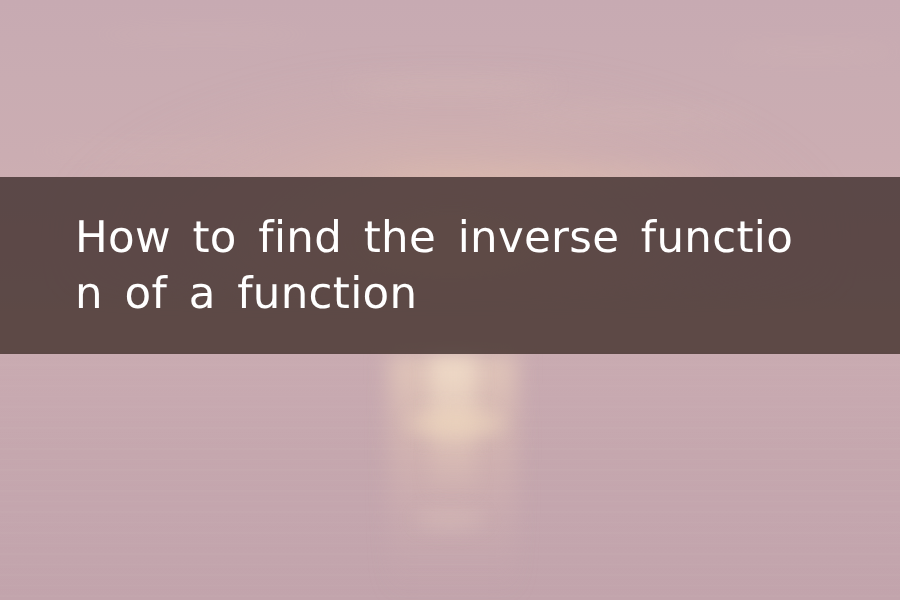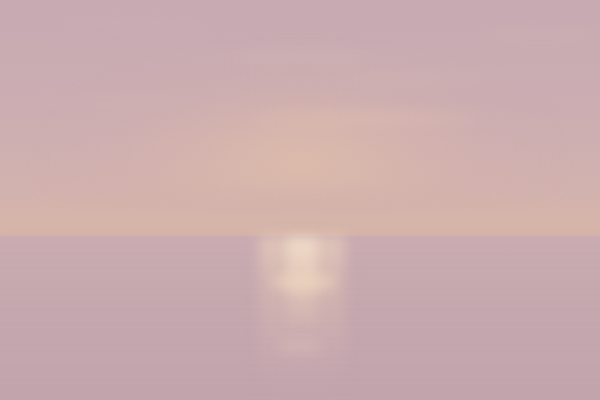--- a/index.html
+++ b/index.html
@@ -230,14 +230,18 @@
 
     <div class="water"></div>
     <div class="ripples"></div>
     <div class="reflection"></div>
     <div class="reflection-core"></div>
     <div class="reflection-spot"></div>
     <div class="reflection-tail"></div>
 
   </div>
 
+  <div class="caption-band">
+    <p class="caption-text">How to find the inverse functio
+n of a function</p>
+  </div>
 
 </div>
 
 </body></html>

